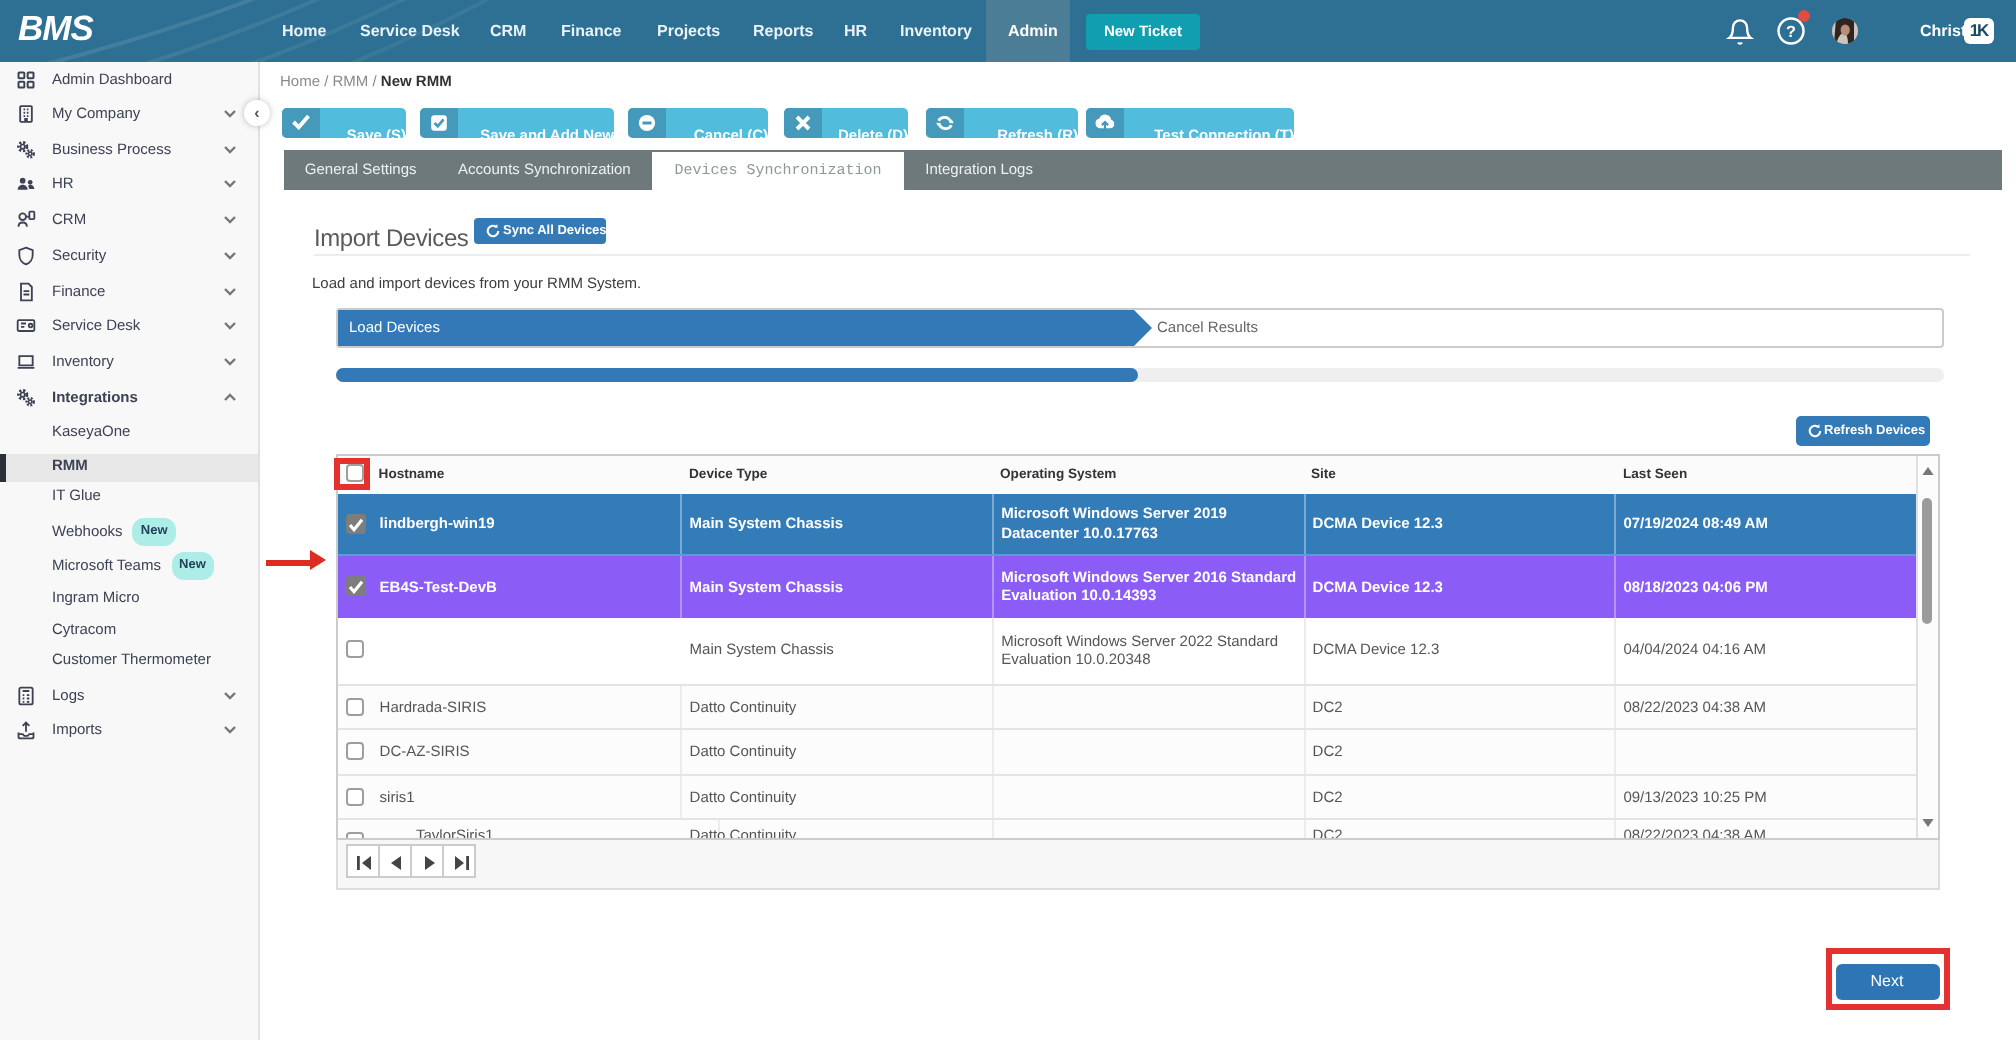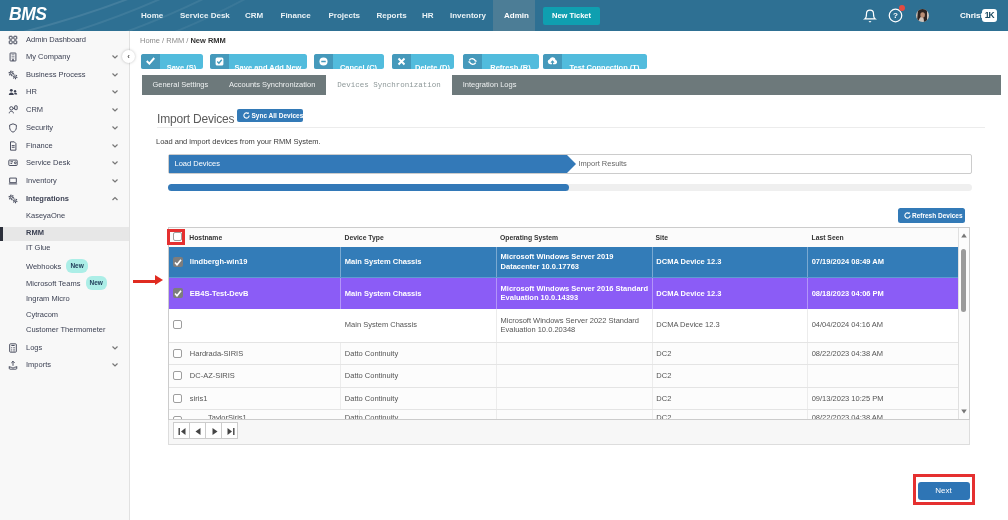--- a/index.html
+++ b/index.html
@@ -20,21 +20,21 @@
 .schev{position:absolute;left:111px;width:8px;height:12px;}
 #rmmsel{position:absolute;left:0;top:226.5px;width:129px;height:14px;background:#e7e7e7;border-left:3px solid #2b2f3a;box-sizing:border-box;}
 .badge{display:inline-block;background:#aceee7;color:#23415c;font-size:6.5px;font-weight:700;border-radius:6px;padding:1px 4px;margin-left:3px;vertical-align:1px;}
 #collapse{position:absolute;left:122px;top:50px;width:13px;height:13px;background:#fff;border-radius:50%;box-shadow:0 0 3px rgba(0,0,0,0.25);color:#555;font-size:8px;line-height:13px;text-align:center;font-weight:700;}
 
 #crumb{position:absolute;left:140px;top:36px;font-size:7.5px;color:#8a8a8a;}
 #crumb b{color:#333;}
 
 .tbtn{position:absolute;top:53.5px;height:15px;background:#52bcdd;border-radius:2.5px;color:#fff;font-size:7.5px;font-weight:700;overflow:hidden;}
 .tbtn .ic{position:absolute;left:0;top:0;width:19px;height:15px;background:#4599bb;}
-.tbtn .lb{position:absolute;left:19px;right:0;top:6px;height:15px;line-height:15px;text-align:center;}
+.tbtn .lb{position:absolute;left:19px;right:0;top:6px;height:15px;line-height:15px;text-align:right;}
 
 #tabbar{position:absolute;left:142px;top:75px;width:859px;height:20px;background:#6d797b;white-space:nowrap;font-size:7.5px;}
 .tab{display:inline-block;height:20px;line-height:20px;padding:0 10.4px;color:#eef1f1;}
 .tab.active{background:#fff;color:#8e9899;padding:0 11.5px;font-family:Liberation Mono, monospace;}
 
 #ptitle{position:absolute;left:157px;top:112px;font-size:12px;letter-spacing:-0.2px;color:#5b5b5b;}
 #syncbtn{position:absolute;left:237px;top:108.5px;width:66px;height:13.5px;background:#337ab7;border-radius:2px;color:#fff;font-size:6.5px;font-weight:700;white-space:nowrap;}
 #titlehr{position:absolute;left:157px;top:127px;width:828px;height:1px;background:#ececec;}
 #pdesc{position:absolute;left:156px;top:137px;font-size:7.5px;color:#3c3c3c;}
 #wizard{position:absolute;left:167.5px;top:154px;width:804px;height:20px;background:#fff;border:1px solid #ccc;border-radius:2px;box-sizing:border-box;}
@@ -294,21 +294,21 @@
         <path d="M10.5 6a4.5 4.5 0 1 1-1.3-3.2" stroke="#fff" stroke-width="1.8" fill="none"></path>
         <path d="M9.6 0.2l0.4 3-3-.4z" fill="#fff"></path>
       </svg>
       <span style="position:absolute;left:14.5px;top:0;line-height:13.5px">Sync All Devices</span>
     </div>
   <div id="titlehr"></div>
   <div id="pdesc">Load and import devices from your RMM System.</div>
   <div id="wizard">
     <div id="wizblue">Load Devices</div>
     <div id="wizarrow"></div>
-    <div id="wizres">Import Results</div>
+    <div id="wizres">Cancel Results</div>
   </div>
   <div id="prog">
       <div id="progfill"></div>
     </div>
   <div id="refdev">
       <svg style="position:absolute;left:5.5px;top:4.2px" width="7" height="7" viewBox="0 0 12 12">
         <path d="M10.5 6a4.5 4.5 0 1 1-1.3-3.2" stroke="#fff" stroke-width="1.8" fill="none"></path>
         <path d="M9.6 0.2l0.4 3-3-.4z" fill="#fff"></path>
       </svg>
       <span style="position:absolute;left:14px;top:0;line-height:15.5px">Refresh Devices</span>

